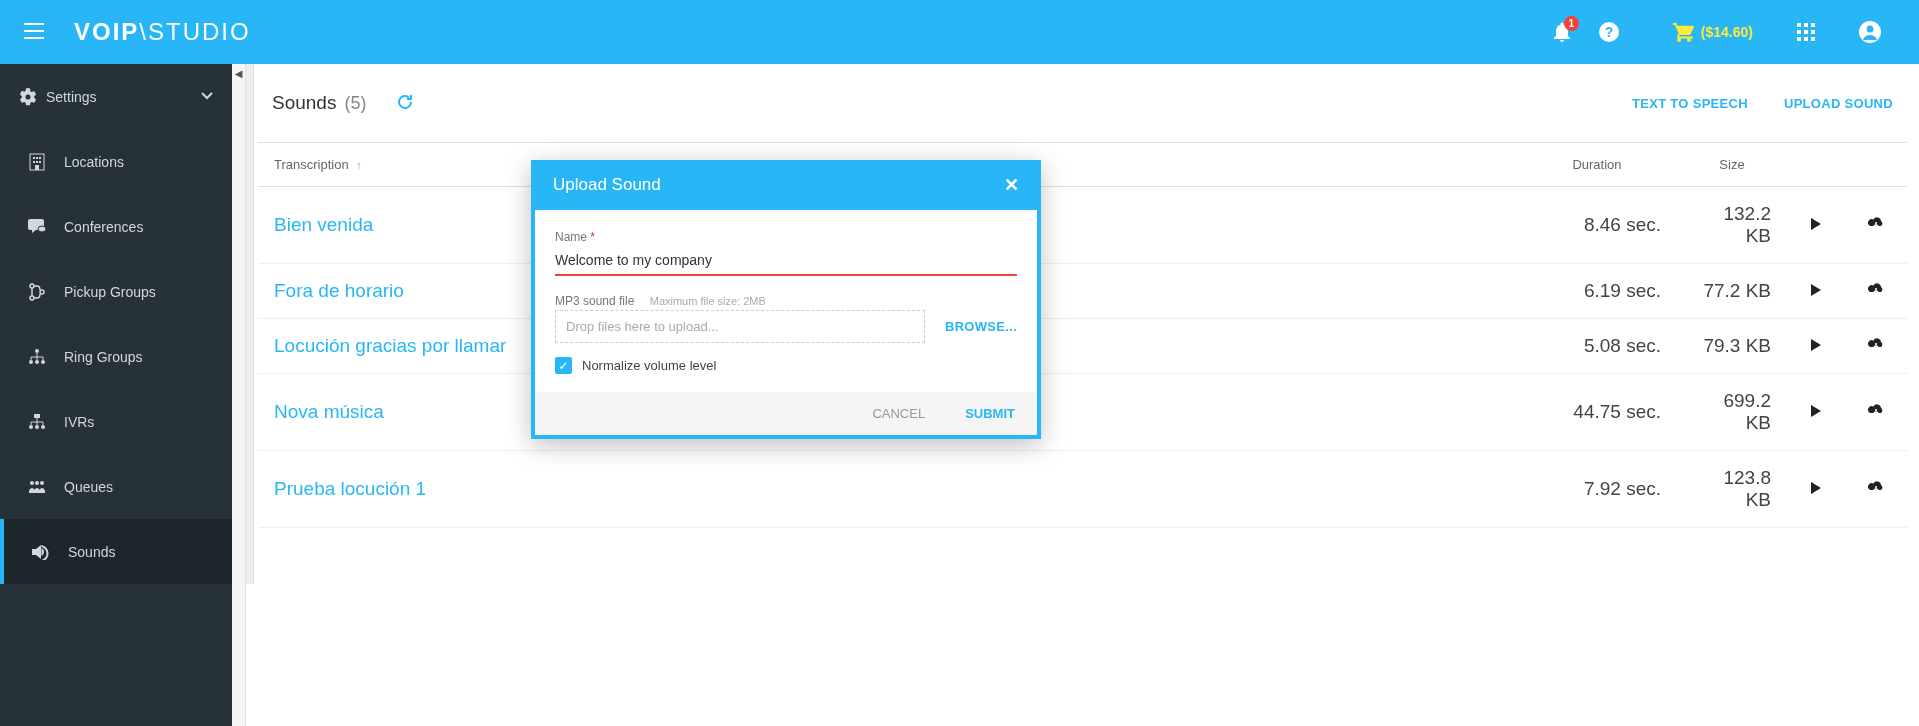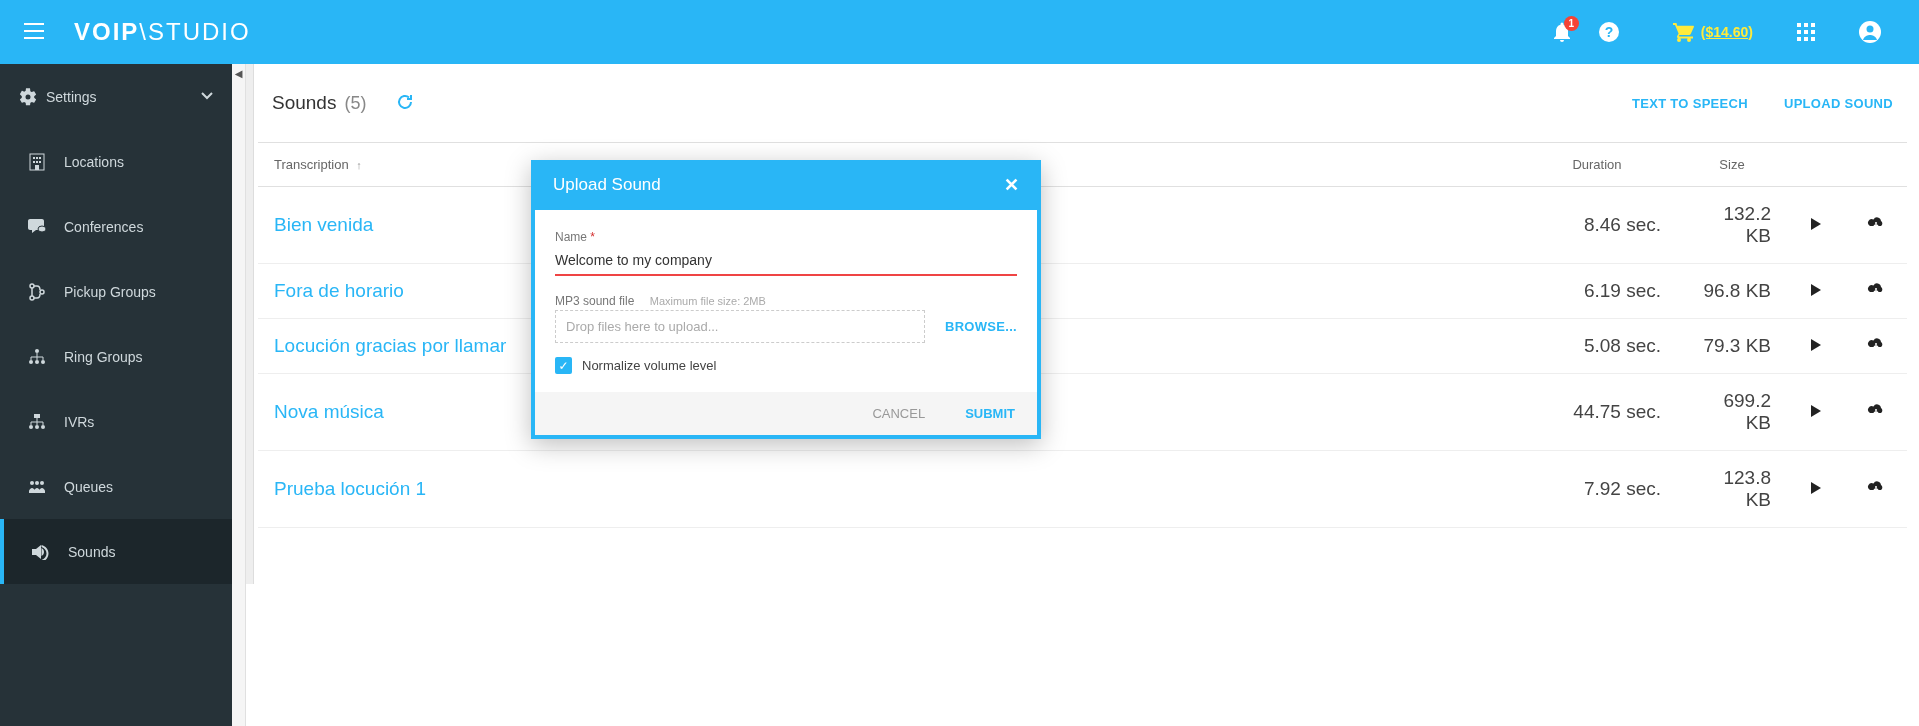--- a/index.html
+++ b/index.html
@@ -53,21 +53,20 @@
     display: flex;
     align-items: center;
     justify-content: center;
     font-weight: bold;
   }
   .balance {
     color: #ffeb3b;
     font-weight: 600;
     font-size: 14px;
     margin-left: 6px;
-    text-decoration: underline;
   }
   .body-row { display: flex; height: calc(100% - 64px); }
   .sidebar {
     width: 232px;
     background: #263238;
     color: #cfd8dc;
     height: 100%;
     overflow-y: auto;
     flex-shrink: 0;
   }
@@ -409,21 +408,21 @@
                   <path d="M2 1v12l10-6z" fill="#222"></path>
                 </svg></span></td>
             <td class="center"><span class="action-icon"><svg width="18" height="16" viewBox="0 0 18 16">
                   <path d="M14 6a4 4 0 0 0-7.5-1.5A3.5 3.5 0 0 0 3 11h11a3 3 0 0 0 0-5z" fill="#222"></path>
                   <path d="M9 7v5M7 10l2 2 2-2" stroke="#fff" stroke-width="1.5" fill="none"></path>
                 </svg></span></td>
           </tr>
           <tr>
             <td class="link">Fora de horario</td>
             <td class="num">6.19 sec.</td>
-            <td class="num">96.8 KB</td>
+            <td class="num">77.2 KB</td>
             <td class="center"><span class="action-icon"><svg width="14" height="14" viewBox="0 0 14 14">
                   <path d="M2 1v12l10-6z" fill="#222"></path>
                 </svg></span></td>
             <td class="center"><span class="action-icon"><svg width="18" height="16" viewBox="0 0 18 16">
                   <path d="M14 6a4 4 0 0 0-7.5-1.5A3.5 3.5 0 0 0 3 11h11a3 3 0 0 0 0-5z" fill="#222"></path>
                   <path d="M9 7v5M7 10l2 2 2-2" stroke="#fff" stroke-width="1.5" fill="none"></path>
                 </svg></span></td>
           </tr>
           <tr>
             <td class="link">Locución gracias por llamar</td>

